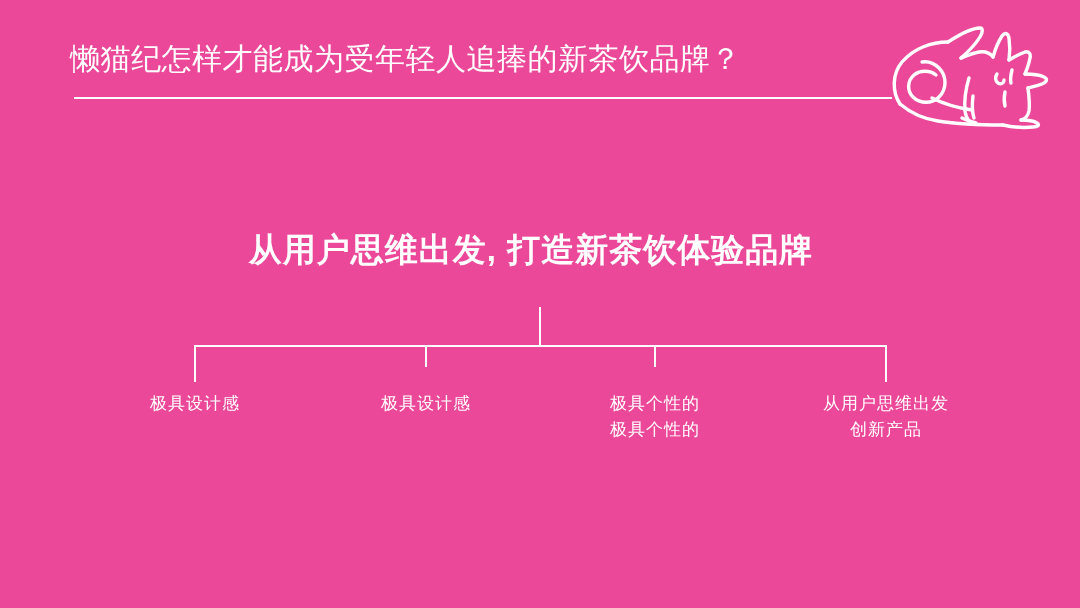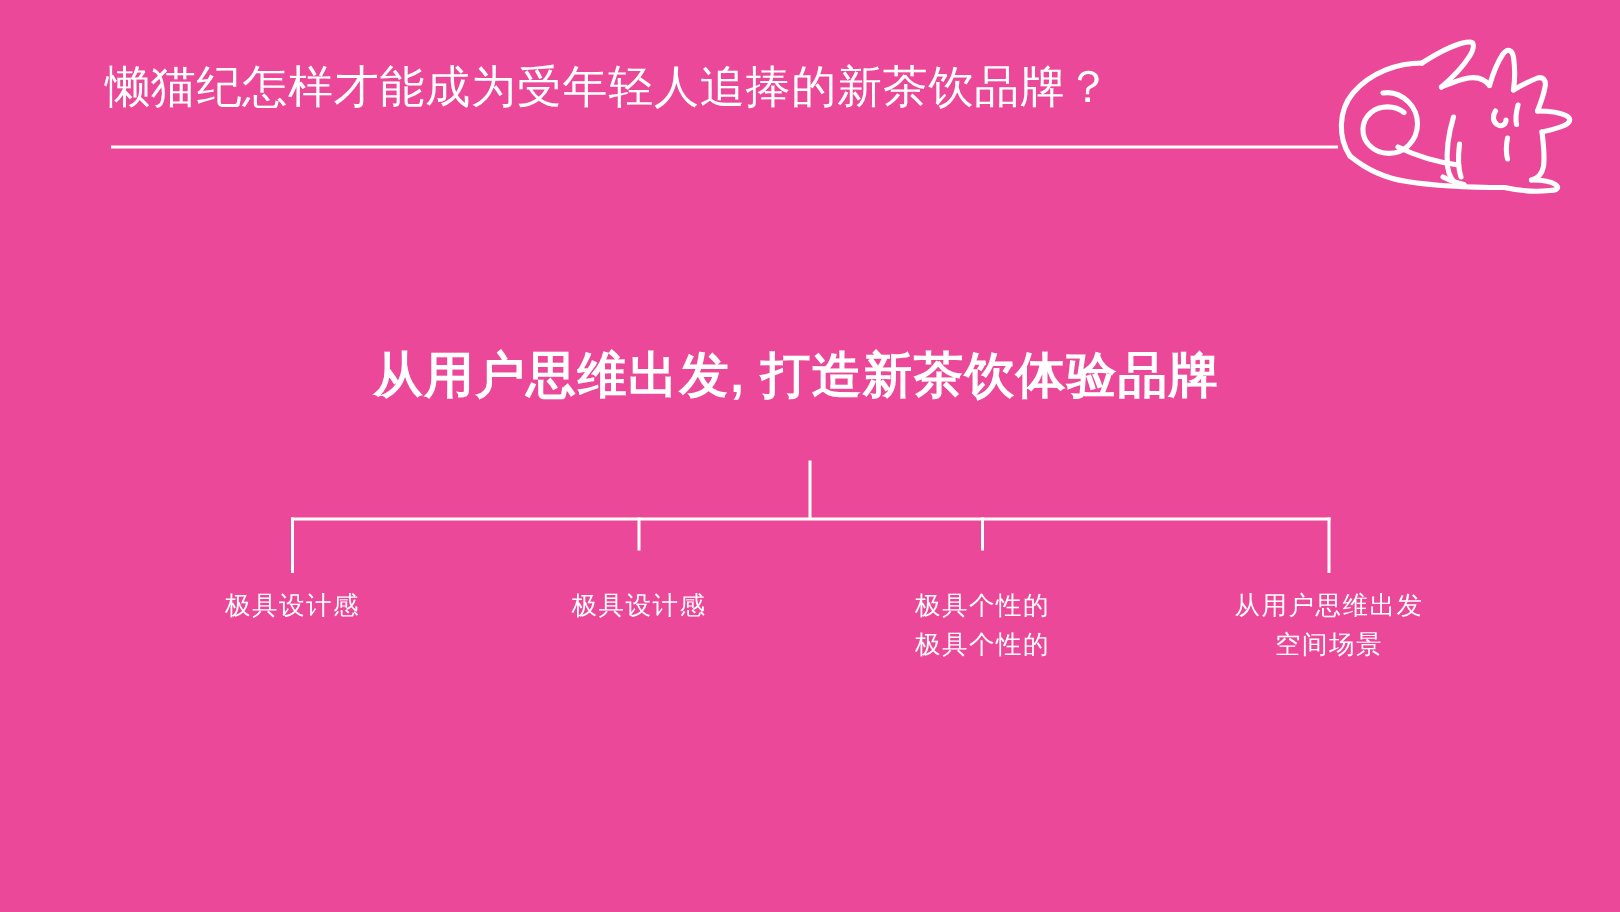--- a/index.html
+++ b/index.html
@@ -194,16 +194,16 @@
     <span class="branch-line"></span>
   </div>
 
   <div class="branch-label" id="branch-label-2">
     <span class="branch-line">极具个性的</span>
     <span class="branch-line">极具个性的</span>
   </div>
 
   <div class="branch-label" id="branch-label-3">
     <span class="branch-line">从用户思维出发</span>
-    <span class="branch-line">空间场景</span>
+    <span class="branch-line">创新产品</span>
   </div>
 
 </div>
 
 </body></html>

